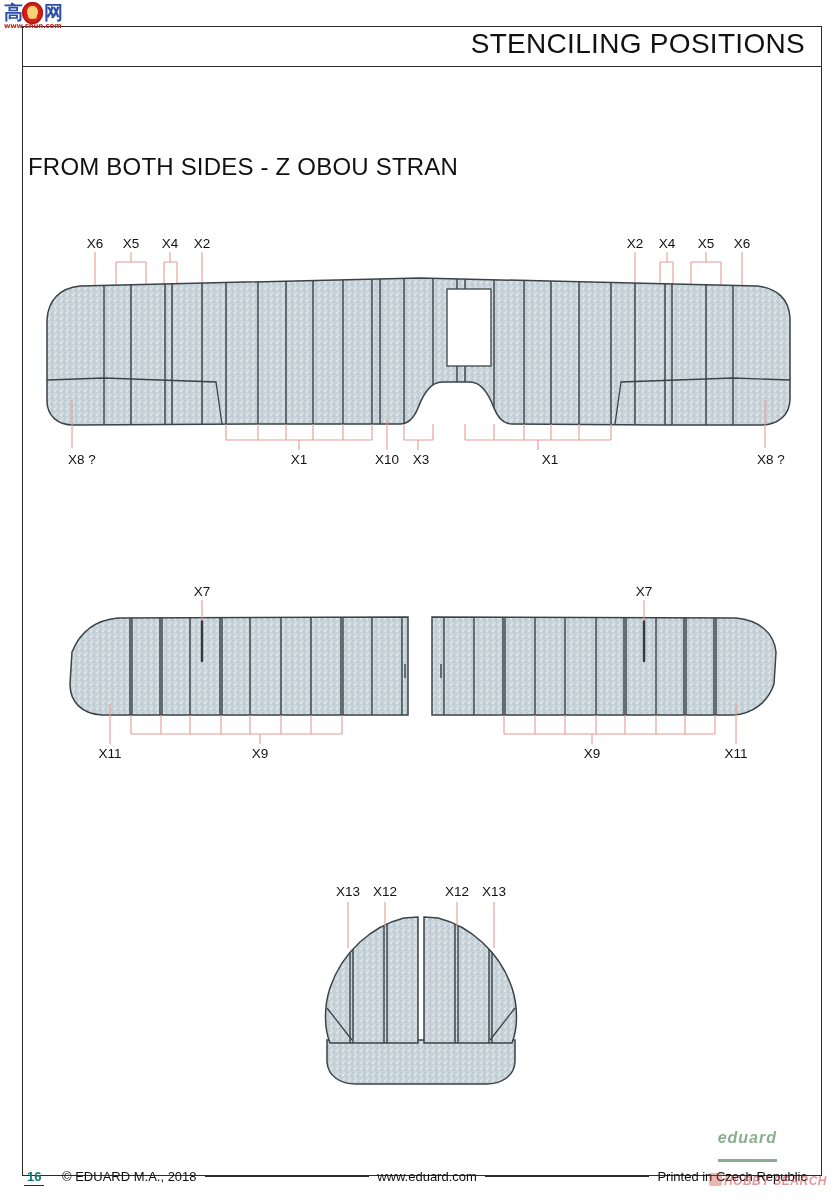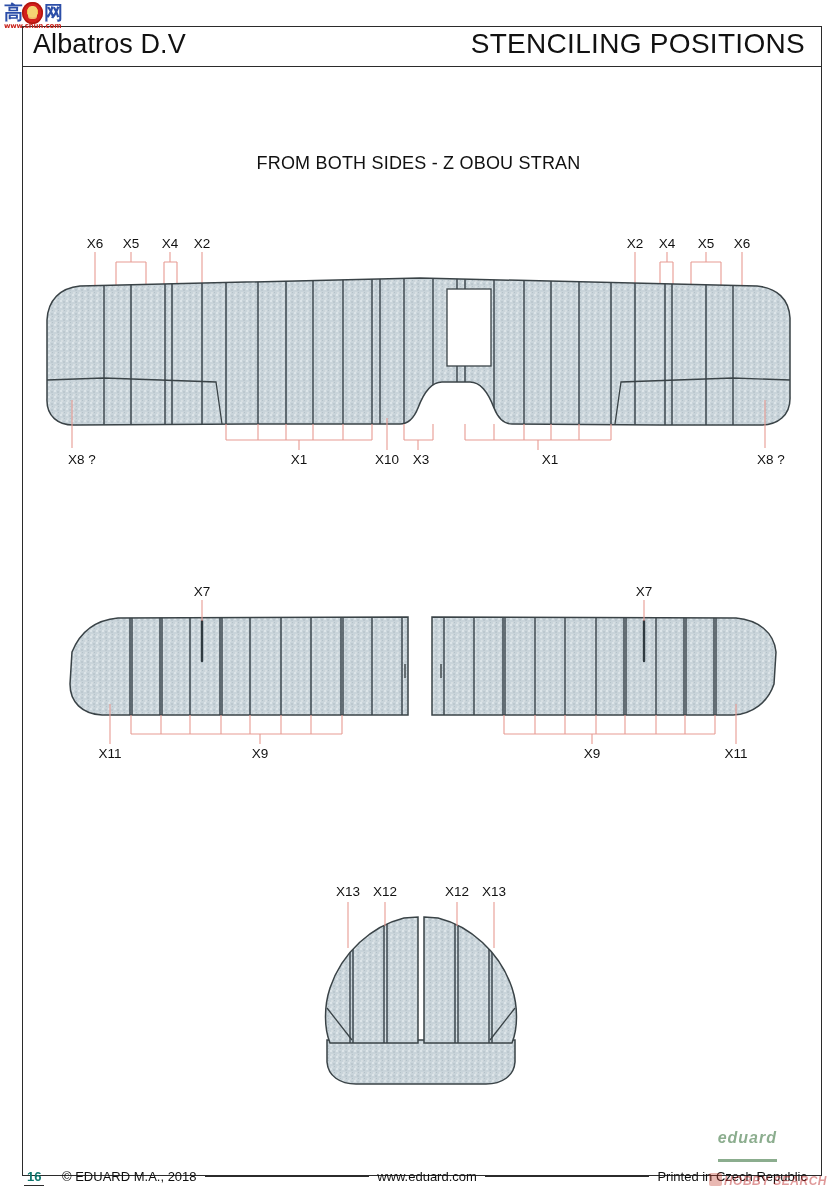--- a/index.html
+++ b/index.html
@@ -30,22 +30,22 @@
     position:absolute;right:32px;top:28px;
     font-size:28px;letter-spacing:.3px;white-space:nowrap;color:#111;
   }
 
   
   .title-main{
     position:absolute;left:0;right:0;top:79px;text-align:center;
     font-size:27px;font-weight:bold;letter-spacing:.4px;color:#111;
   }
   .title-sub{
-    position:absolute;left:0;right:0;top:153px;text-align:center;
-    font-size:18px;letter-spacing:.2px;color:#111;
+    position:absolute;left:0;right:0;top:153px;text-align:left;
+    font-size:24px;letter-spacing:.2px;color:#111;padding-left:28px;
   }
 
   
   .canvas{position:absolute;left:0;top:0;width:837px;height:1200px;}
 
   
   .wm-logo{
     position:absolute;left:4px;top:2px;width:58px;height:34px;
     line-height:1;user-select:none;
   }
@@ -99,21 +99,20 @@
   .foot-row .dash{flex:1 1 auto;height:0;border-top:1.3px solid #2b2b2b;margin:0 8px;}
 </style>
 </head>
 <body>
 
 <div class="page">
 
   <div class="frame-outer"></div>
   <div class="hdr-rule"></div>
 
-  <div class="hdr-left">Albatros D.V</div>
   <div class="hdr-right">STENCILING POSITIONS</div>
 
   <div class="title-sub">FROM BOTH SIDES - Z OBOU STRAN</div>
 
   <svg class="canvas" viewBox="0 0 837 1200">
     <defs>
 
       <pattern id="speck" width="6" height="6" patternUnits="userSpaceOnUse">
         <rect width="6" height="6" fill="#c9d4da"></rect>
         <rect x="0" y="0" width="2" height="2" fill="#dde5e9"></rect>

